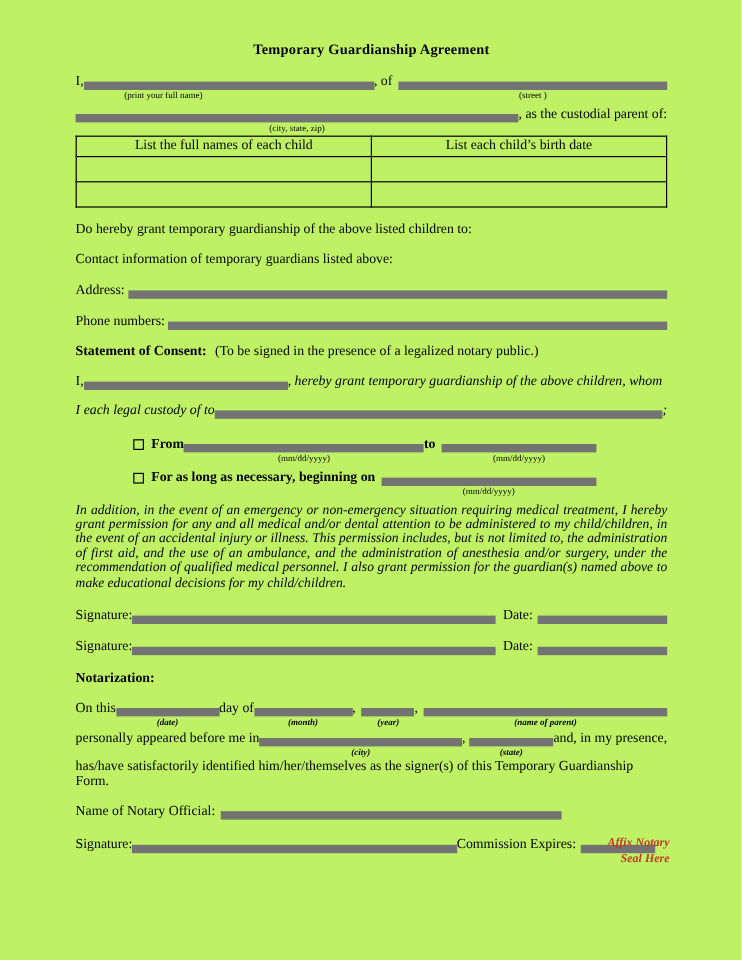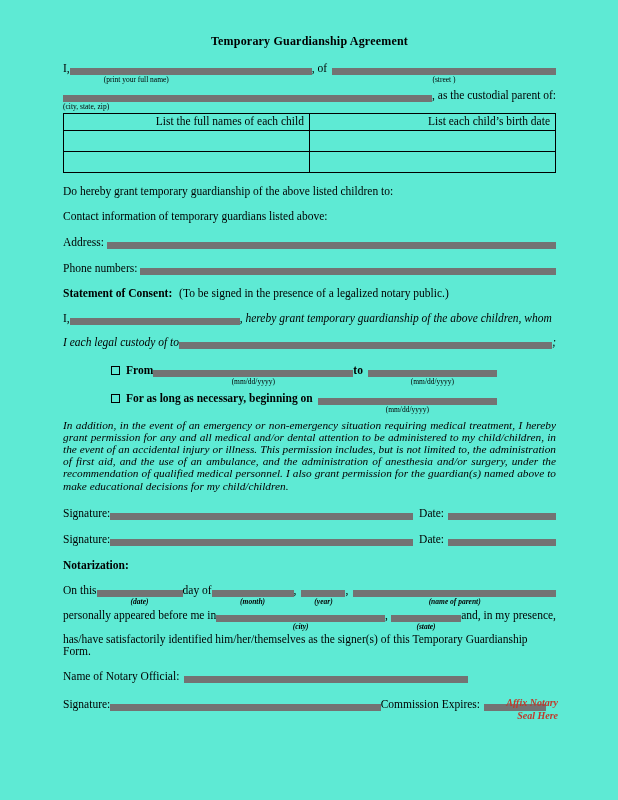--- a/index.html
+++ b/index.html
@@ -5,48 +5,48 @@
   * { margin:0; padding:0; box-sizing:border-box; }
   html,body { background:#ffffff; }
   body {
     width:618px; height:800px;
     font-family:"Liberation Serif","DejaVu Serif",serif;
     color:#000;
   }
   .page {
     position:relative;
     width:618px; height:800px;
-    background:#5eead4;
+    background:#bef264;
     padding:34px 62px 0 63px;
     font-size:11.5px;
     overflow:hidden;
   }
   .title { text-align:center; font-weight:bold; font-size:12px; letter-spacing:.2px; }
 
   .line { display:flex; align-items:flex-end; white-space:nowrap; line-height:14px; }
   .fill { border-bottom:7px solid #737373; position:relative; height:13px; min-width:10px; }
   .grow { flex:1 1 auto; }
   .cap {
     position:absolute; top:13px; left:0; width:100%;
     text-align:center; font-size:7.5px; line-height:10px;
     white-space:nowrap; font-style:normal; font-weight:normal;
   }
-  .cap-left { text-align:left; }
+  .cap-left { text-align:center; }
   .cap-offset { width:55%; }
   .cap-bi { font-style:italic; font-weight:bold; }
   .capspace { margin-bottom:11px; }
 
   .ital { font-style:italic; }
   .bold { font-weight:bold; }
   .mr3 { margin-right:3px; } .mr5 { margin-right:5px;text-align:right; }
   .ml4 { margin-left:4px; } .ml6 { margin-left:6px; }
 
   table { width:100%; border-collapse:collapse; table-layout:fixed; }
   th, td {
-    border:1px solid #000; font-weight:normal; text-align:right;
+    border:1px solid #000; font-weight:normal; text-align:center;
     vertical-align:top; padding:1px 5px; font-size:11.5px; line-height:13.5px;
   }
   td.blank { height:21px; }
 
   .checkbox {
     display:inline-block; width:9px; height:9px;
     border:1.2px solid #000; margin-right:6px; margin-bottom:2px;
     flex:0 0 auto;
   }
   .opt-line { margin-left:48px; width:386px; }

